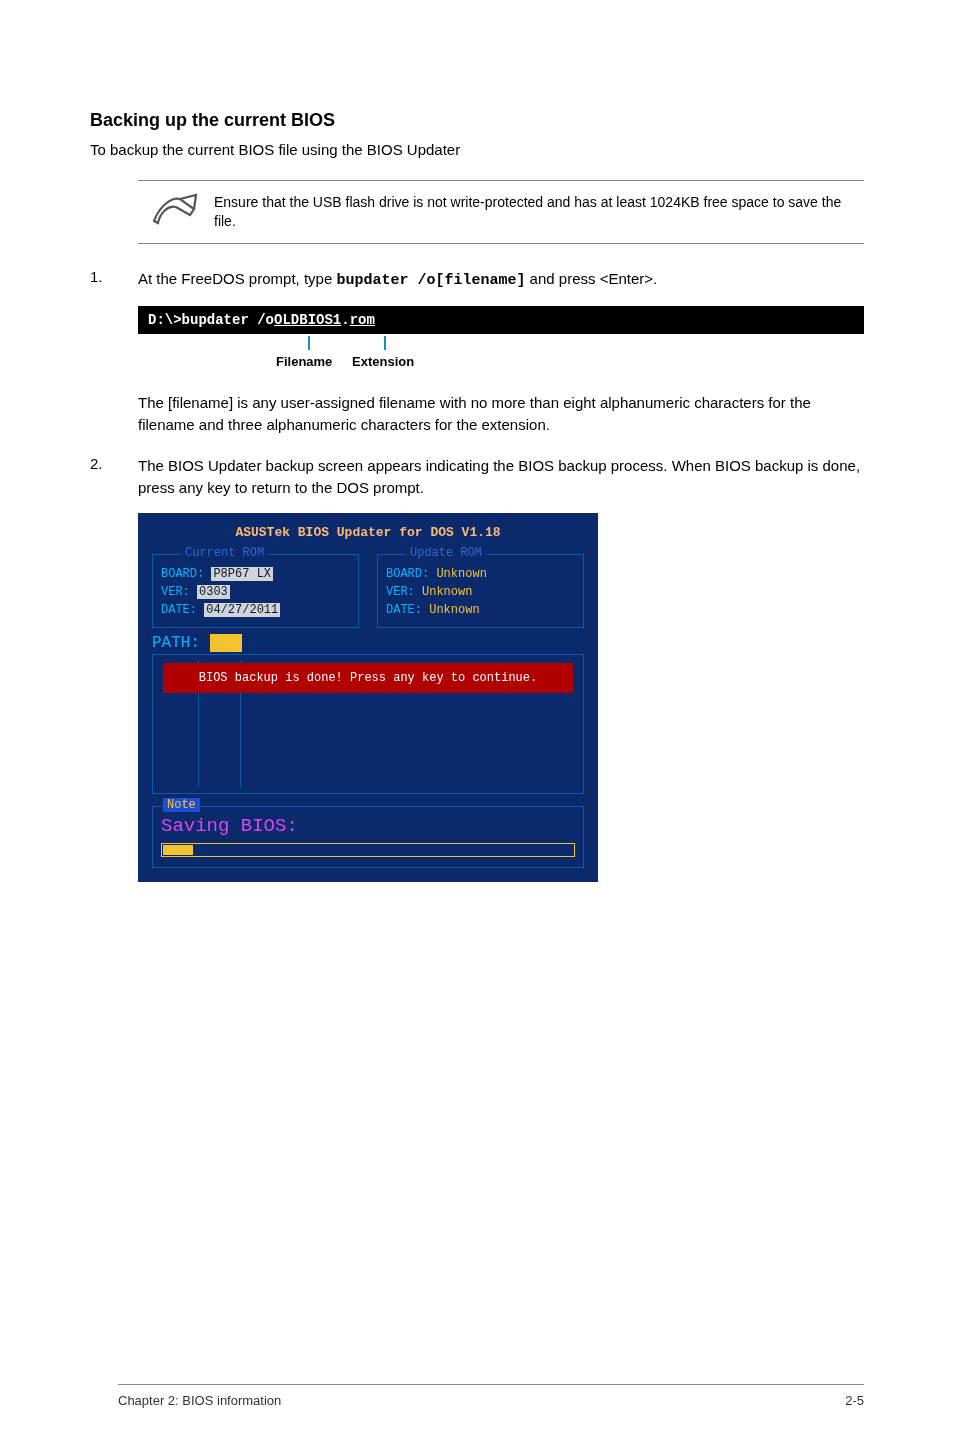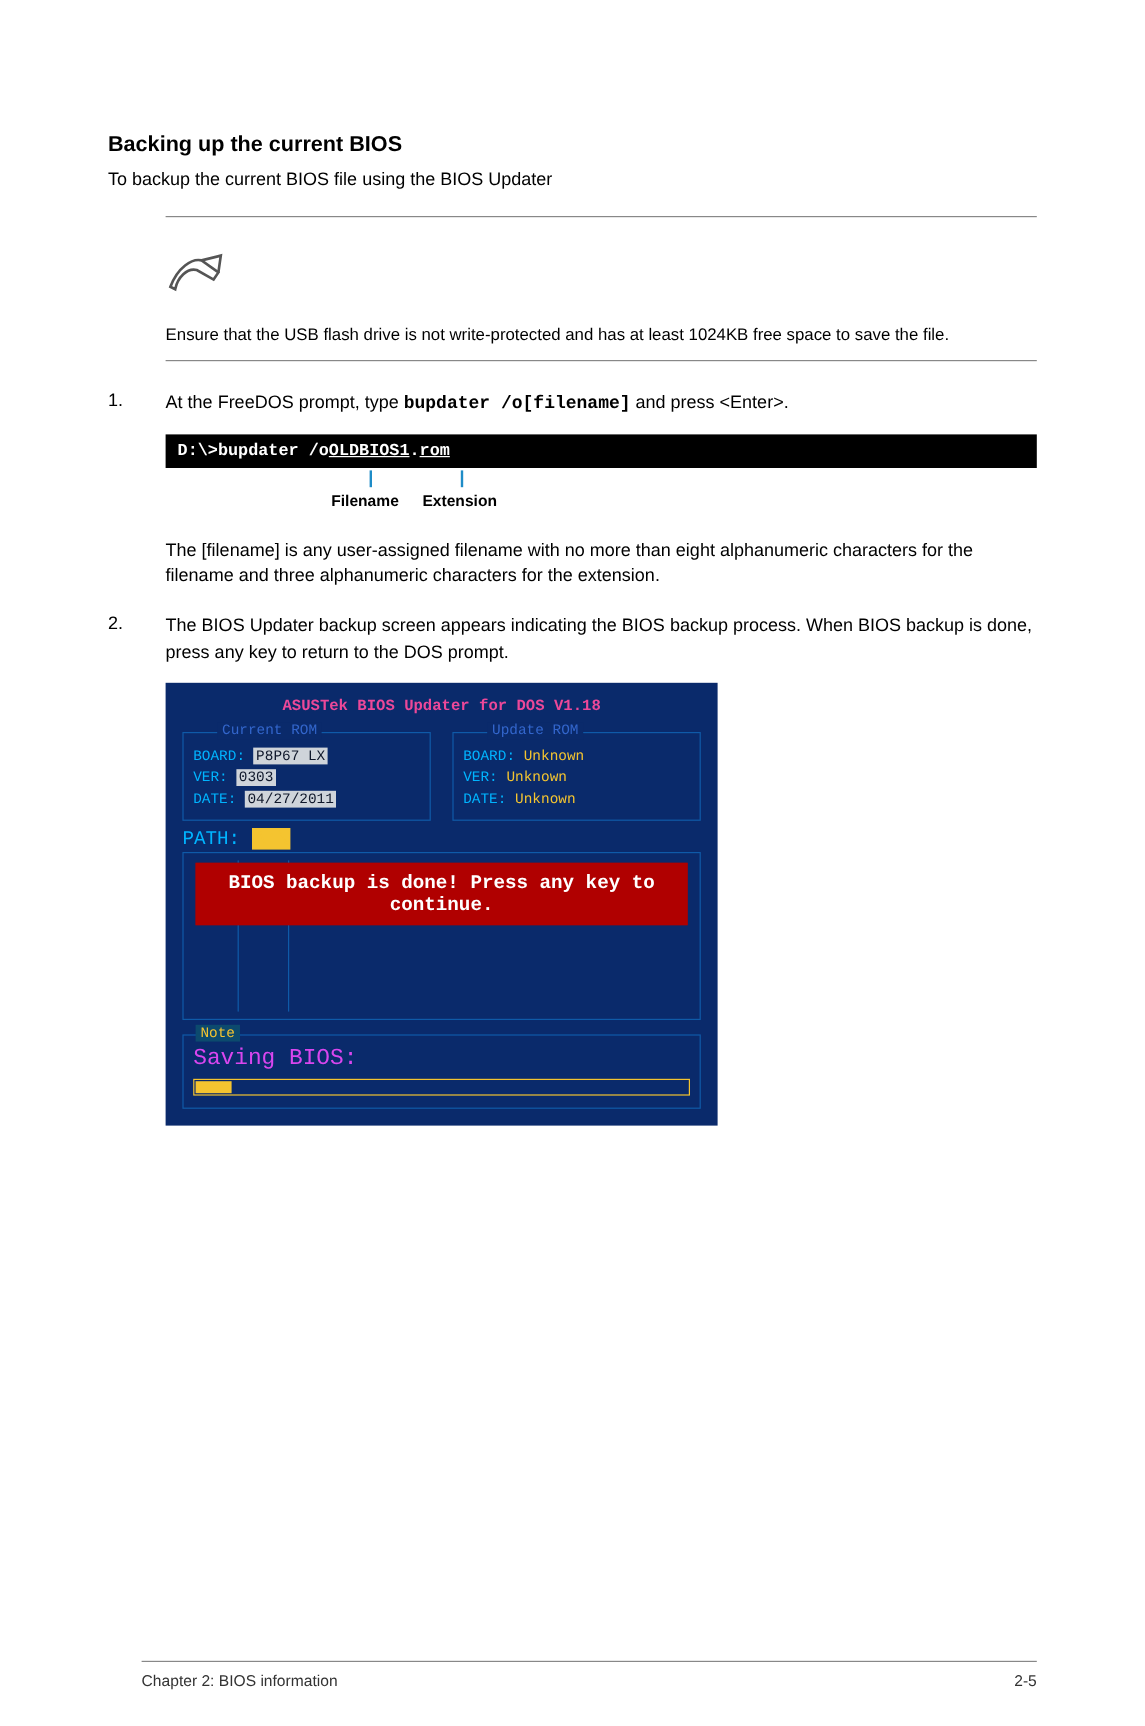--- a/index.html
+++ b/index.html
@@ -1,52 +1,52 @@
 <!DOCTYPE html>
 <html><head>
 <meta charset="utf-8">
 <style>
   * { box-sizing: border-box; margin: 0; padding: 0; }
   html, body { width: 954px; background: #fff; font-family: Arial, Helvetica, sans-serif; color: #000; }
   .page { padding: 110px 90px 40px 90px; min-height: 1438px; position: relative; }
   h3.section-title { font-size: 18px; font-weight: bold; margin-bottom: 10px; }
   p.lead { font-size: 15px; margin-bottom: 22px; }
-  .note-row { display: flex; align-items: flex-start; border-top: 1px solid #888; border-bottom: 1px solid #888; padding: 10px 0 12px 0; margin: 0 0 24px 48px; flex-direction: column; }
+  .note-row { display: flex; align-items: flex-start; border-top: 1px solid #888; border-bottom: 1px solid #888; padding: 10px 0 12px 0; margin: 0 0 24px 48px; }
   .note-icon { flex: 0 0 76px; display:flex; align-items:center; justify-content:center; }
   .note-text { font-size: 14px; line-height: 1.35; padding-top:2px; }
   .step { display: flex; margin-bottom: 14px; }
   .step-num { flex: 0 0 48px; font-size: 15px; }
   .step-body { flex: 1; font-size: 15px; line-height: 1.45; }
   code.inline { font-family: "Courier New", monospace; font-weight: bold; }
   .console { background: #000; color: #fff; font-family: "Courier New", monospace; font-size: 14px; font-weight: bold; padding: 6px 10px; margin: 8px 0 2px 0; }
   .console .ul1 { text-decoration: underline; text-decoration-color: #fff; }
   .pointer-row { margin: 0 0 14px 0; position: relative; height: 42px; }
   .tick { position:absolute; top:0; width:2px; height:14px; background:#1e8cc7; }
   .lbl { position:absolute; top:18px; font-size:13px; font-weight:bold; }
   .indent-text { margin-left: 48px; font-size: 15px; line-height: 1.45; margin-bottom: 20px; }
   
   .bios-wrap { margin-left: 48px; margin-top: 10px; }
   .bios { width: 460px; background: #0a2a6b; padding: 12px 14px 14px 14px; font-family: "Courier New", monospace; font-size: 13px; color: #ddd; }
-  .bios-title { color: #ec4899; text-align: center; font-weight: bold; margin-bottom: 14px; }
+  .bios-title { color: #fdba74; text-align: center; font-weight: bold; margin-bottom: 14px; }
   .rom-row { display:flex; gap:18px; margin-bottom:4px;font-family:Liberation Mono, monospace;}
   .rom-box { flex:1; border:1px solid #0f5aa8; position:relative; padding:10px 8px 8px 8px; }
   .rom-legend { position:absolute; top:-9px; left:28px; background:#0a2a6b; padding:0 4px; color:#36c; font-size:12px; }
   .rom-line { color:#00b4ff; font-size:12px; line-height:1.5; }
   .rom-val-white { background:#cfd4da; color:#0f172a; padding:0 2px; }
   .rom-val-y { color:#f4c430; }
   .path-line { color:#00b4ff; font-size:16px; margin:6px 0 2px 0; }
   .path-val { background:#f4c430; color:#f4c430; padding:0 2px; }
   .file-area { border:1px solid #0f5aa8; height:140px; position:relative; padding:6px; }
   .file-cols { display:flex; gap:8px; height:100%; }
   .file-col { border-right:1px solid #0f5aa8; height:100%; }
   .file-col:last-child { border-right:none; }
   .c1 { width:40px; } .c2 { width:34px; }
-  .banner { position:absolute; top:8px; left:10px; right:10px; background:#b00000; border:2px solid #b00000; color:#fff; text-align:center; padding:6px 4px; font-size:16px; font-weight:bold; }
+  .banner { position:absolute; top:8px; left:10px; right:10px; background:#b00000; border:2px solid #b00000; color:#fff; text-align:center; padding:6px 4px; font-size:12px; font-weight:normal; }
   .note-box { border:1px solid #0f5aa8; position:relative; margin-top:12px; padding:16px 8px 10px 8px; }
-  .note-legend { position:absolute; top:-9px; left:10px; background:#0c4a6e; color:#f4c430; padding:0 4px; font-size:12px; }
+  .note-legend { position:absolute; top:-9px; left:10px; background:#1d4ed8; color:#f4c430; padding:0 4px; font-size:12px; }
   .saving { color:#d946ef; font-size:19px; margin:-8px 0 6px 0; }
   .progress { height:14px; background:#0a2a6b; border:1px solid #f4c430; position:relative; }
   .progress-fill { position:absolute; left:1px; top:1px; bottom:1px; width:30px; background:#f4c430; }
   .footer { position:absolute; bottom:30px; left:90px; right:90px; border-top:1px solid #888; padding-top:8px; display:flex; justify-content:space-between; font-size:13px; color:#333;margin-left:28px; }
 </style>
 </head>
 <body>
 
 <div class="page">
   <h3 class="section-title">Backing up the current BIOS</h3>

